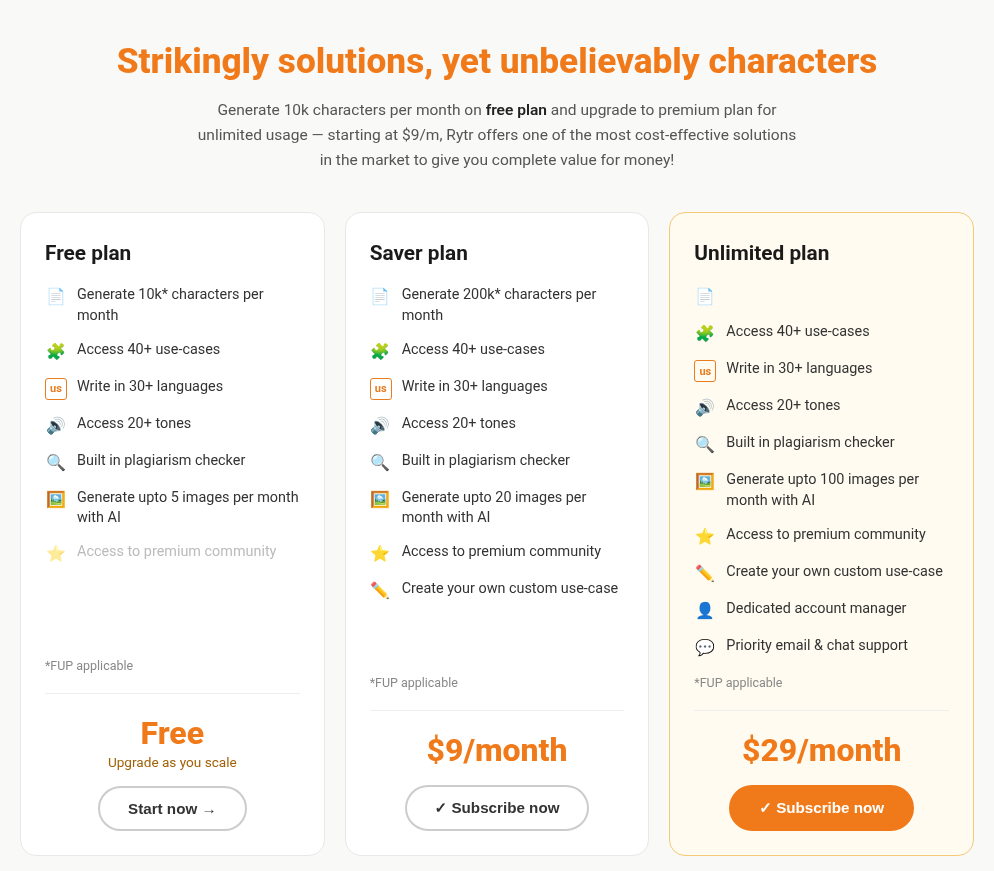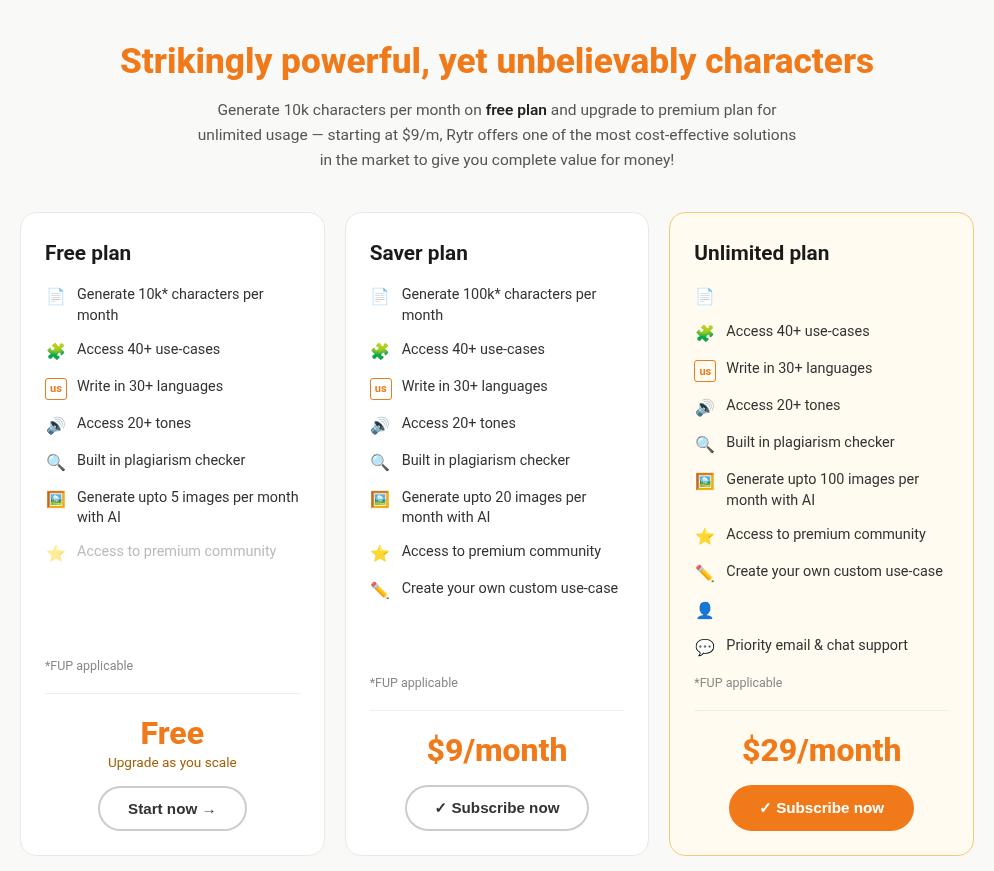--- a/index.html
+++ b/index.html
@@ -130,21 +130,21 @@
       border-color: #f07a1a;
       color: #fff;
     }
     .dimmed-icon { opacity: 0.5; }
   </style>
 </head>
 <body>
 
 <div class="page-header">
   <h1>
-    <span>Strikingly powerful, yet unbelievably </span><span style="color:#f07a1a;">characters</span>
+    <span>Strikingly solutions, yet unbelievably </span><span style="color:#f07a1a;">characters</span>
   </h1>
   <p>
     Generate 10k characters per month on <strong>free plan</strong> and upgrade to premium plan for unlimited usage — starting at $9/m, Rytr offers one of the most cost-effective solutions in the market to give you complete value for money!
   </p>
 </div>
 
 <div class="plans-container" id="plans-container">
     <div class="plan-card">
       <div class="plan-title">Free plan</div>
       <ul class="features-list">
@@ -178,21 +178,21 @@
         </li>
       </ul>
       <div class="fup-note">*FUP applicable</div>
       <div class="plan-footer"><div class="plan-price-label">Free</div><div class="plan-price-sub">Upgrade as you scale</div><button class="btn outline">Start now →</button></div>
     </div>
     <div class="plan-card">
       <div class="plan-title">Saver plan</div>
       <ul class="features-list">
         <li>
           <span class="feat-icon">📄</span>
-          <span>Generate 100k* characters per month</span>
+          <span>Generate 200k* characters per month</span>
         </li>
         <li>
           <span class="feat-icon">🧩</span>
           <span>Access 40+ use-cases</span>
         </li>
         <li>
           <span class="feat-icon" style="font-size: 11px; font-weight: 700; color: rgb(232, 124, 30); border: 1.5px solid rgb(232, 124, 30); border-radius: 3px; padding: 0px 2px;">us</span>
           <span>Write in 30+ languages</span>
         </li>
         <li>
@@ -248,20 +248,21 @@
         <li>
           <span class="feat-icon">⭐</span>
           <span>Access to premium community</span>
         </li>
         <li>
           <span class="feat-icon">✏️</span>
           <span>Create your own custom use-case</span>
         </li>
         <li>
           <span class="feat-icon">👤</span>
+          <span>Dedicated account manager</span>
         </li>
         <li>
           <span class="feat-icon">💬</span>
           <span>Priority email &amp; chat support</span>
         </li>
       </ul>
       <div class="fup-note">*FUP applicable</div>
       <div class="plan-footer"><div class="plan-price-label">$29/month</div><button class="btn primary">✓ Subscribe now</button></div>
     </div>
   </div>

